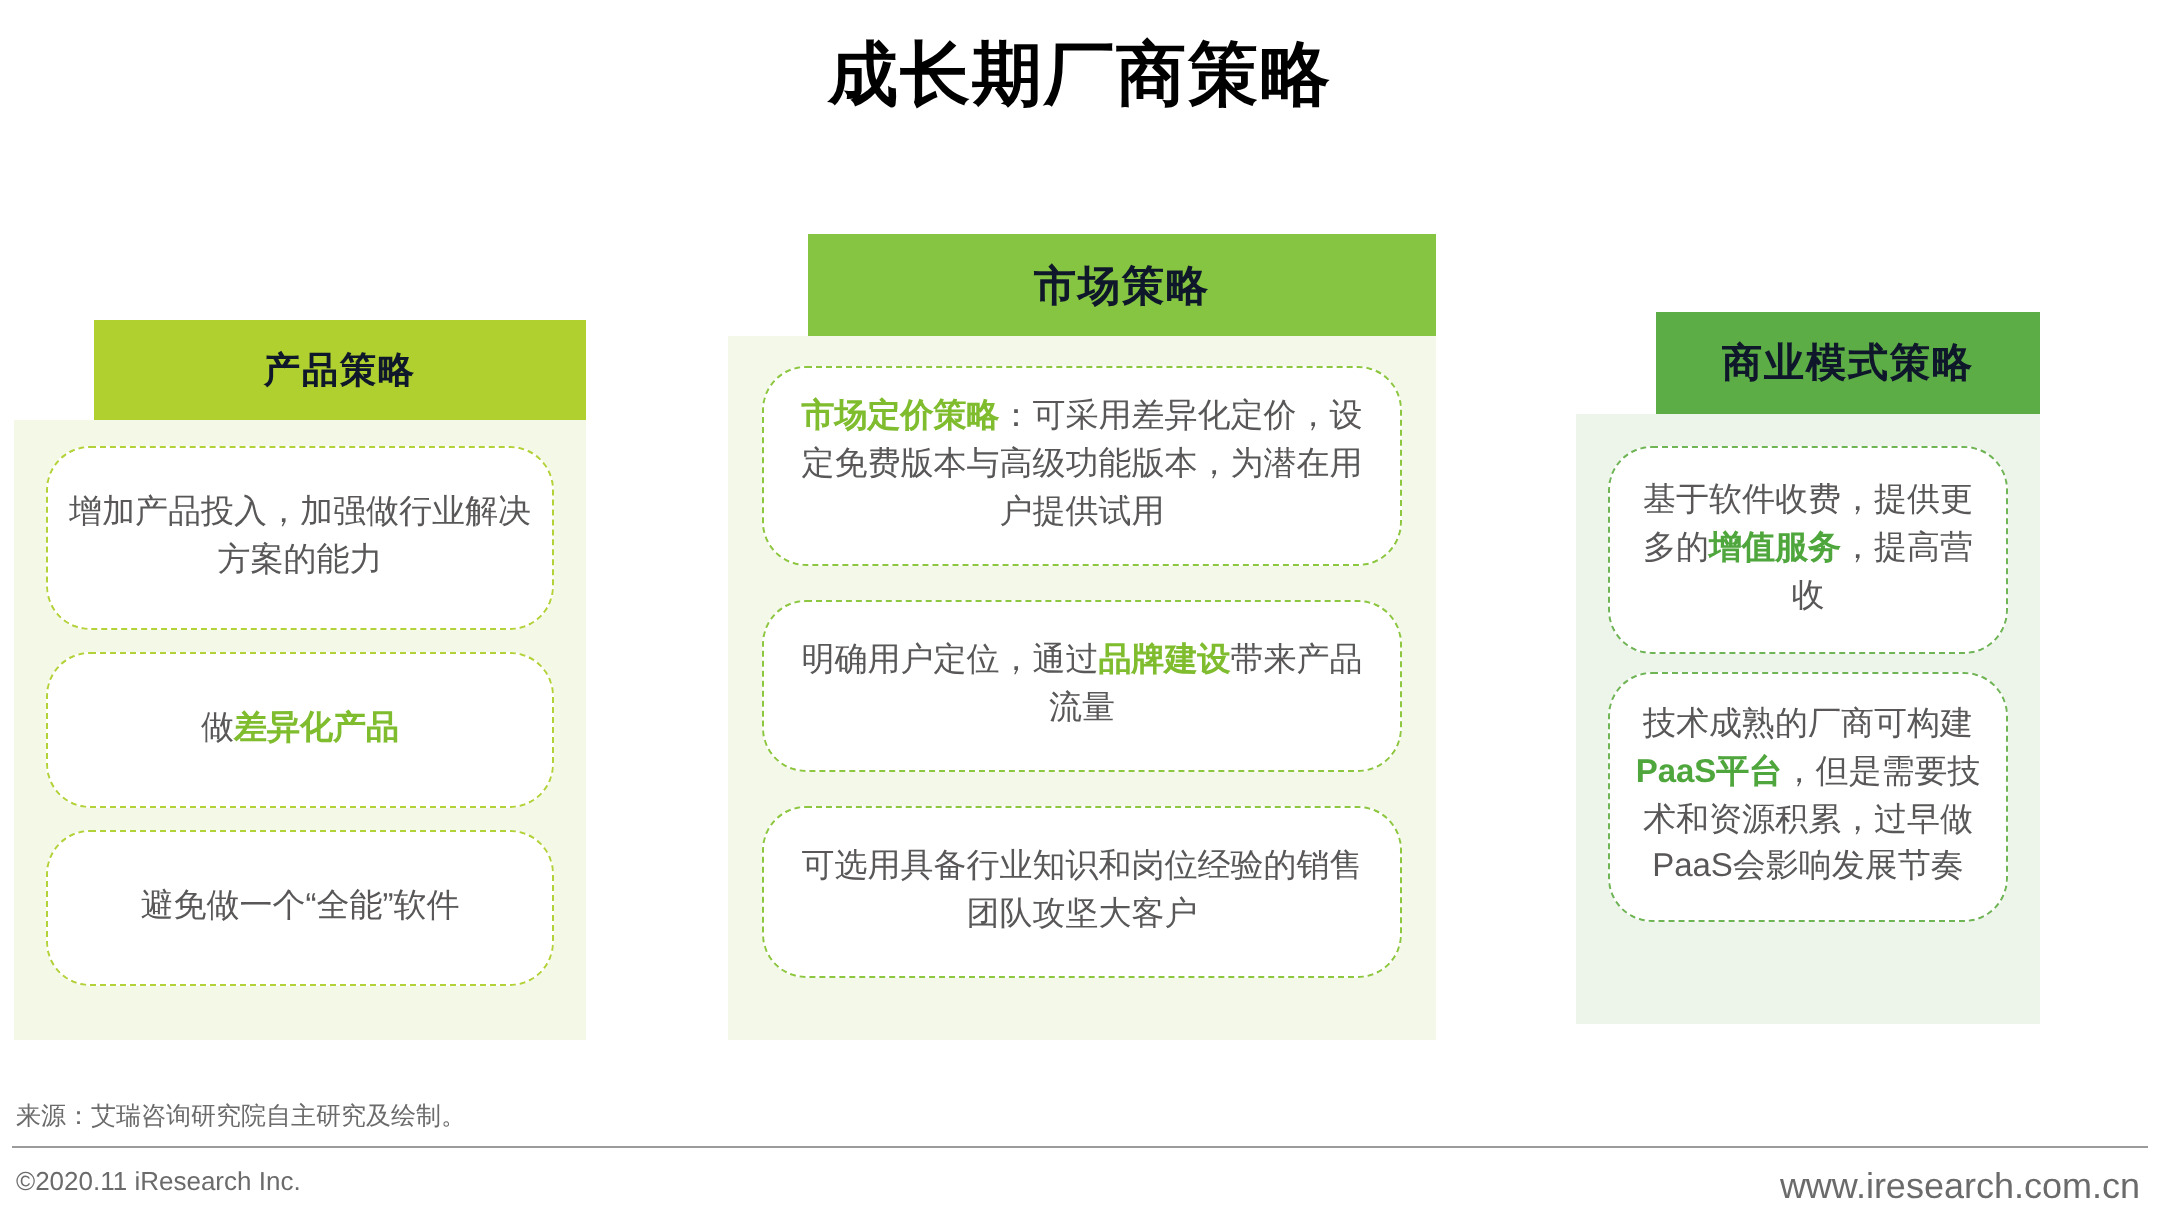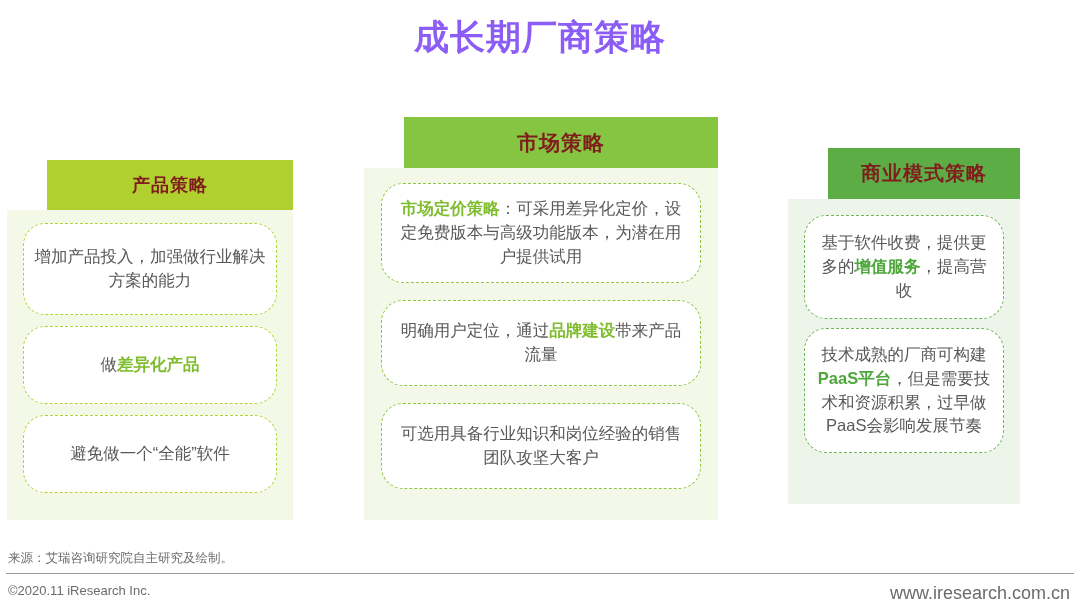--- a/index.html
+++ b/index.html
@@ -19,31 +19,31 @@
   
   .slide-title {
     position: absolute;
     left: 0;
     top: 14px;
     width: 1080px;
     text-align: center;
     font-size: 35px;
     font-weight: bold;
     letter-spacing: 1px;
-    color: #8b5cf6;
+    color: #000000;
   }
 
   
   .panel {
     position: absolute;
     box-sizing: border-box;
   }
   .panel-head {
     text-align: center;
-    color: #7f1d1d;
+    color: #0f172a;
     font-weight: bold;
     letter-spacing: 1px;
     display: flex;
     align-items: center;
     justify-content: center;
     margin-left: 40px;
   }
   .panel-body {
     box-sizing: border-box;
     display: flex;
@@ -110,21 +110,21 @@
     font-size: 16.5px;
     padding: 6px 12px;
   }
   #panel-market .card.c0 { height: 100px; }
   #panel-market .card.c1 { height: 86px; }
   #panel-market .card.c2 { height: 86px; }
 
   
   #panel-business {
     left: 788px;
-    top: 148px;
+    top: 156px;
     width: 232px;
     height: 356px;
   }
   #panel-business .panel-head {
     height: 51px;
     background: #5dad46;
     font-size: 20px;
   }
   #panel-business .panel-body {
     height: 305px;

